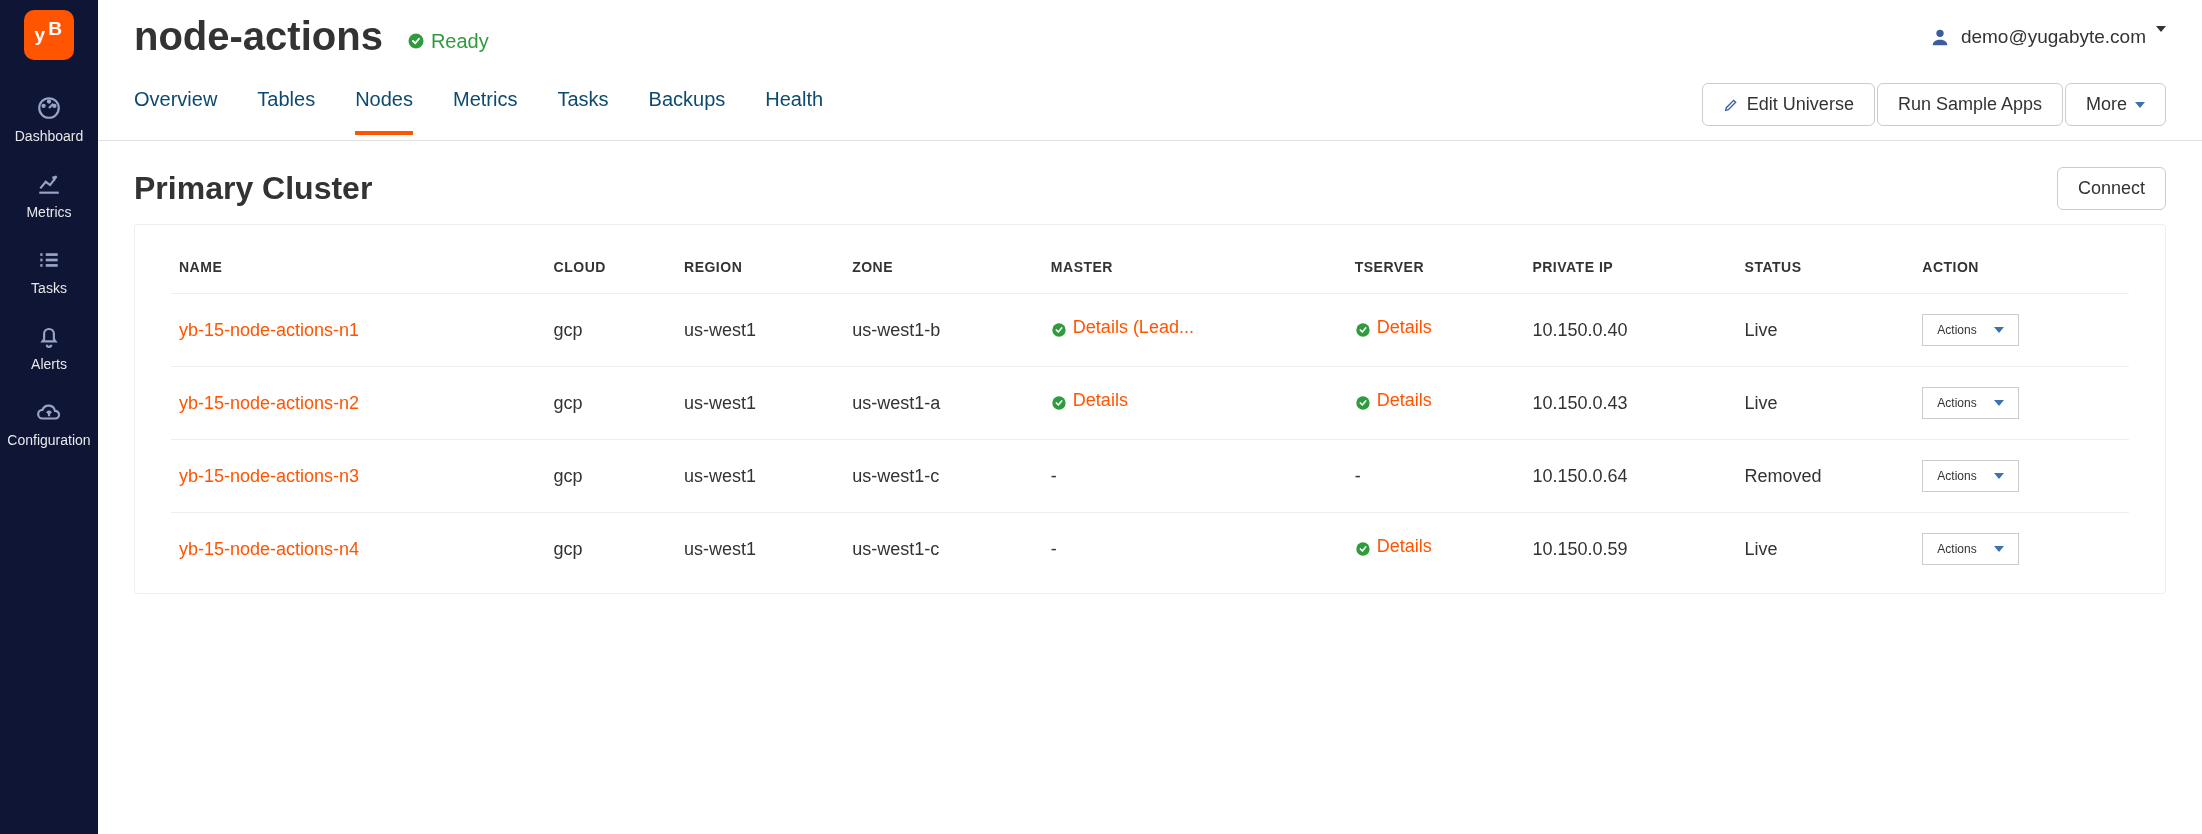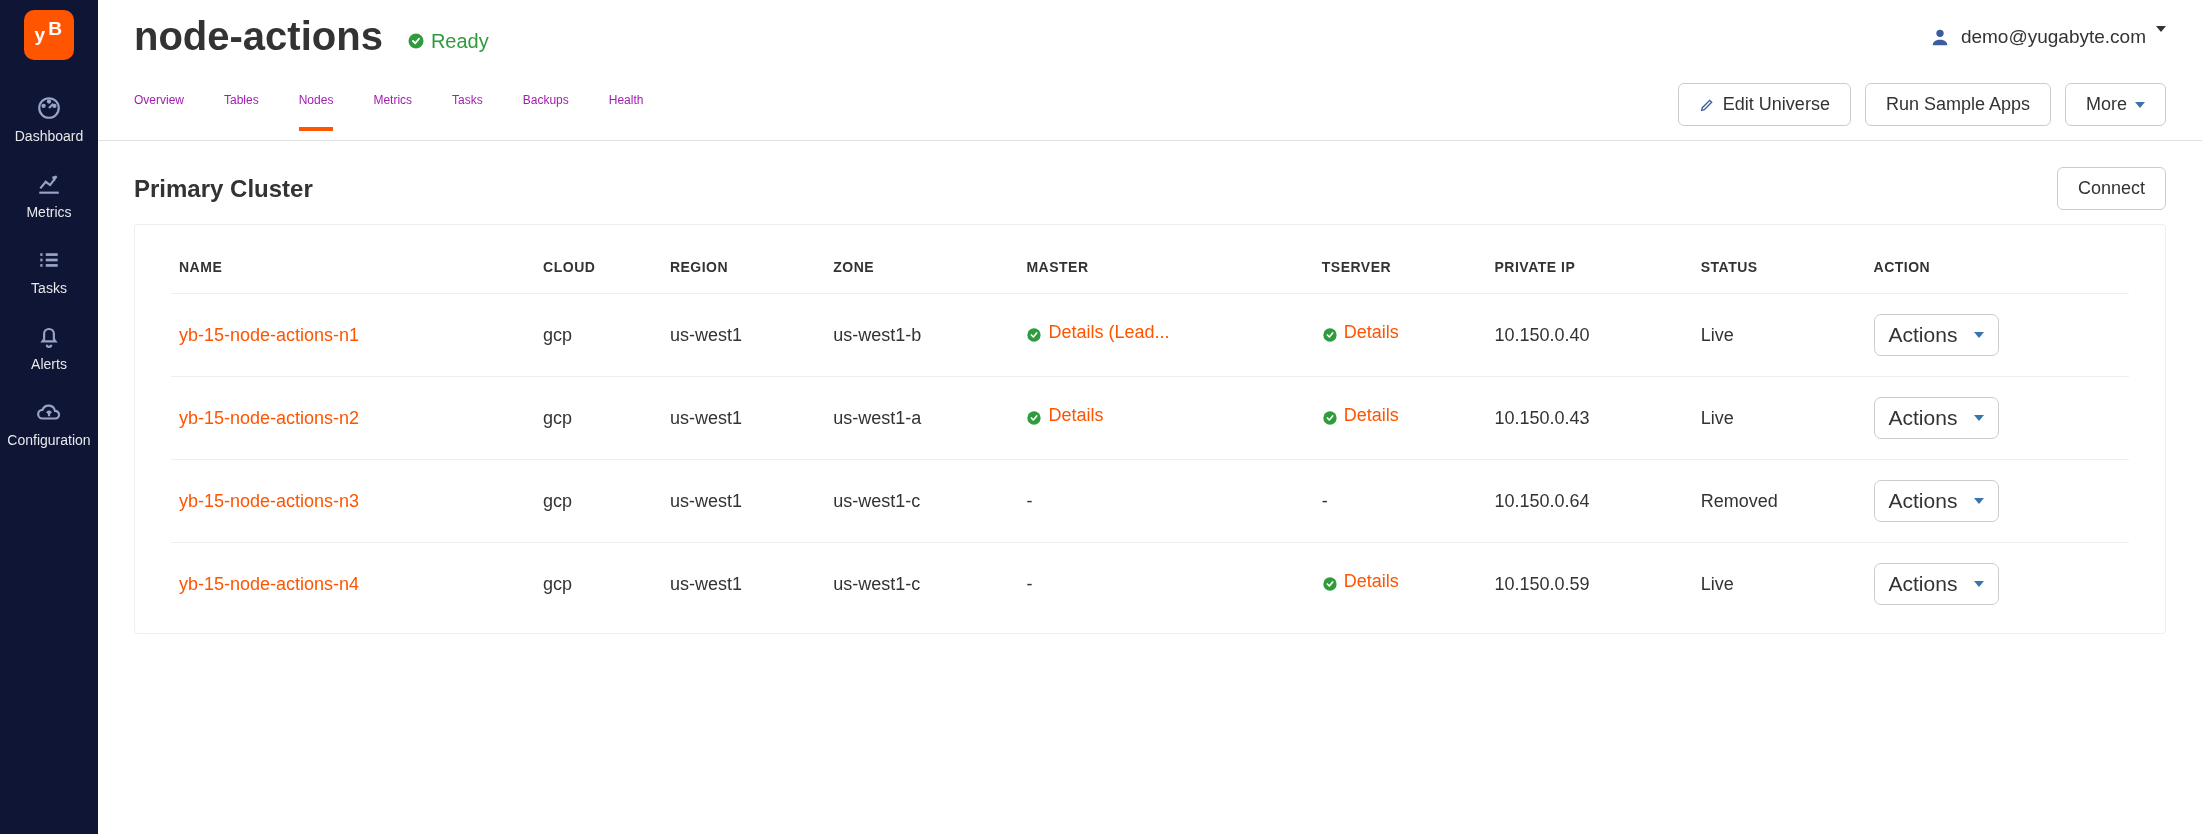--- a/index.html
+++ b/index.html
@@ -19,36 +19,36 @@
 .topbar { display: flex; align-items: center; justify-content: space-between; padding: 14px 36px 10px; }
 .title-wrap { display: flex; align-items: baseline; gap: 24px; text-align: right; }
 .page-title { font-size: 40px; font-weight: 700; color: #333; }
 .status-badge { display: flex; align-items: center; gap: 6px; color: #2e9b3c; font-size: 20px; }
 .userbox { display: flex; align-items: flex-start; gap: 10px; font-size: 19px; color: #333; cursor: pointer; }
 .caret { width: 0; height: 0; border-left: 5px solid transparent; border-right: 5px solid transparent; border-top: 6px solid #333; display: inline-block; }
 .caret.blue { border-top-color: #3b73af; }
 
 .tabs-row { display: flex; align-items: center; justify-content: space-between; padding: 14px 36px 0; border-bottom: 1px solid #e1e1e1; }
 .tabs { display: flex; gap: 40px; }
-.tab { font-size: 12px; color: #a21caf; padding-bottom: 20px; cursor: pointer; border-bottom: 4px solid transparent; }
+.tab { font-size: 20px; color: #0c4a6e; padding-bottom: 20px; cursor: pointer; border-bottom: 4px solid transparent; }
 .tab.active { border-bottom-color: #ff5400; }
-.actions { display: flex; gap: 14px; padding-bottom: 14px; }
+.actions { display: flex; gap: 2px; padding-bottom: 14px; }
 .btn { border: 1px solid #ccc; background: #fff; border-radius: 6px; padding: 10px 20px; font-size: 18px; color: #333; cursor: pointer; display: inline-flex; align-items: center; gap: 8px; }
 
 .section-head { display: flex; align-items: center; justify-content: space-between; padding: 26px 36px 14px; }
-.section-title { font-size: 24px; font-weight: 700; }
+.section-title { font-size: 32px; font-weight: 700; }
 
 .table-card { margin: 0 36px 30px; border: 1px solid #eee; border-radius: 4px; background: #fff; padding: 24px 36px 8px; }
 table { width: 100%; border-collapse: collapse; }
 th { text-align: left; font-size: 14px; font-weight: 700; letter-spacing: 0.5px; color: #333; padding: 10px 8px 18px; }
 td { padding: 20px 8px; border-top: 1px solid #eee; font-size: 18px; vertical-align: middle; }
 .link { color: #ff5400; cursor: pointer; }
 .det { display: inline-flex; align-items: flex-end; gap: 6px; }
 .det .ck { color: #2e9b3c; }
-.actions-btn { border: 1px solid #ccc; background: #fff; border-radius: 7px; padding: 8px 14px; font-size: 21px; color: #333; cursor: pointer; display: inline-flex; align-items: center; gap: 17px; }
+.actions-btn { border: 1px solid #ccc; background: #fff; border-radius: 0; padding: 8px 14px; font-size: 12px; color: #333; cursor: pointer; display: inline-flex; align-items: center; gap: 17px; }
 
 svg { display: block; }
 </style>
 </head>
 <body>
 
 <div class="app">
   <div class="sidebar">
     <div class="logo">
       <svg viewBox="0 0 50 50">

